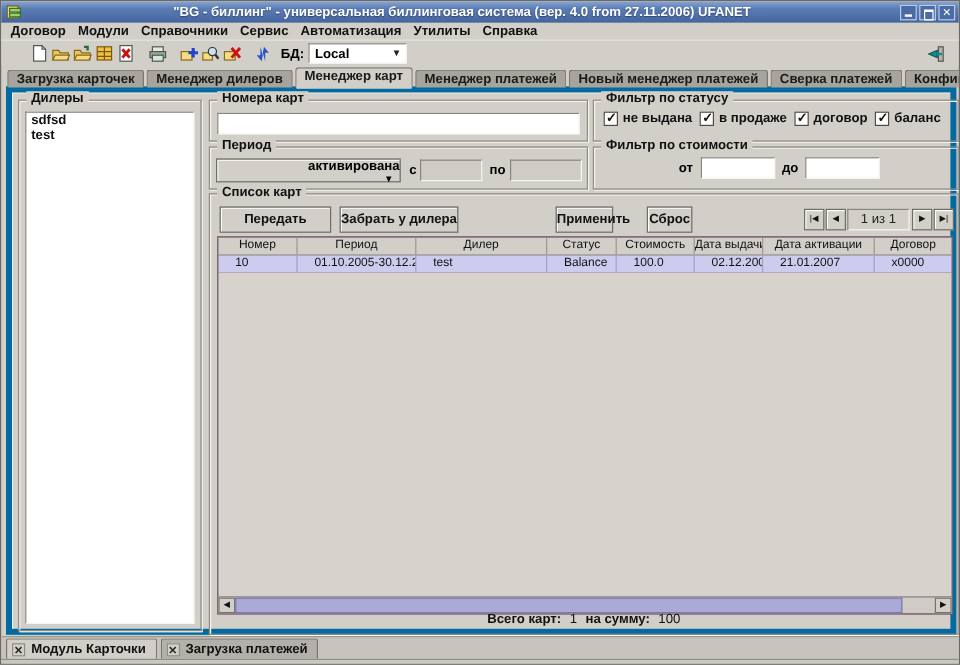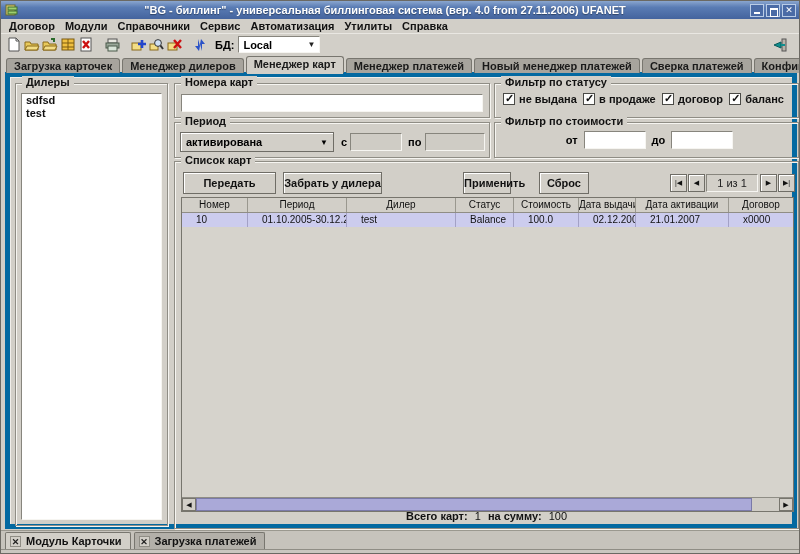--- a/index.html
+++ b/index.html
@@ -22,21 +22,21 @@
   .app-icon { width:14px; height:14px; margin-right:4px; }
 
   
   .menubar { position:absolute; left:0; top:18px; width:100%; height:15px;
     display:flex; align-items:center; gap:10px; padding-left:8px;
     background:#d2cfc8; border-bottom:1px solid #e9e7e2; }
   .menu-item { font-size:11px; font-weight:bold; color:#111; cursor:default; }
 
   
   .toolbar { position:absolute; left:0; top:33px; width:100%; height:21px;
-    display:flex; align-items:center; padding-left:4px; background:#d2cfc8; }
+    display:flex; align-items:center; padding-left:23px; background:#d2cfc8; }
   .tool-btn { width:18px; height:17px; display:flex; align-items:center; justify-content:center; }
   .tool-sep { width:8px; }
   .db-label { font-size:11px; font-weight:bold; margin:0 4px 0 6px; }
   .db-combo { width:82px; height:17px; background:#fff;
     border:1px solid; border-color:#87857d #f6f5f1 #f6f5f1 #87857d;
     display:flex; align-items:center; font-size:11px; font-weight:bold; padding-left:4px; }
   .db-combo .arrow { margin-left:auto; margin-right:4px; font-size:8px; color:#222; }
   .toolbar-right { margin-left:auto; margin-right:10px; }
 
   
@@ -62,21 +62,21 @@
   .dealer-item { font-size:11px; font-weight:bold; padding:0 4px; line-height:13px; color:#111; }
 
   .g-cardnums { left:164px; top:6px; width:316px; height:35px; }
   .cardnum-input { position:absolute; left:6px; top:10px; right:6px; height:18px; background:#fff;
     border:1px solid; border-color:#87857d #f6f5f1 #f6f5f1 #87857d; font-size:11px; padding:0 3px; }
 
   .g-period { left:164px; top:45px; width:316px; height:36px; }
   .period-row { position:absolute; left:0; top:9px; width:100%; height:20px; }
   .combo { position:absolute; left:5px; top:0; width:154px; height:20px; background:#d2cfc8;
     border:1px solid #6f6d66; box-shadow:inset 1px 1px 0 #fff;
-    display:flex; align-items:center; font-size:11px; font-weight:bold; padding-left:5px; }
+    display:flex; align-items:flex-end; font-size:11px; font-weight:bold; padding-left:5px;flex-direction:column; }
   .combo .arrow { margin-left:auto; margin-right:5px; font-size:8px; }
   .lbl { position:absolute; font-size:11px; font-weight:bold; top:4px; }
   .dis-input { position:absolute; top:1px; height:18px; background:#cfccc5;
     border:1px solid; border-color:#87857d #f6f5f1 #f6f5f1 #87857d; }
 
   .g-status { left:484px; top:6px; width:305px; height:35px; }
   .status-row { position:absolute; left:8px; right:14px; top:9px; display:flex; justify-content:space-between; }
   .cb-item { display:flex; align-items:center; }
   .cb-box { width:12px; height:12px; background:#fdfdfc; border:1px solid #4a4a46;
     margin-right:4px; position:relative; }
@@ -319,21 +319,21 @@
         <input class="cost-input" value="" style="">
       </div>
     </div>
 
     <div class="group g-cards">
       <div class="group-title">Список карт</div>
 
       <div class="btn" style="left:8px; width:93px;">Передать дилеру</div>
       <div class="btn" style="left:108px; width:99px;">Забрать у дилера</div>
       <div class="btn" style="left:288px; width:48px;">Применить</div>
-      <div class="btn" style="left:364px; width:50px;">Сброс</div>
+      <div class="btn" style="left:364px; width:38px;">Сброс</div>
 
       <div class="nav-btn" style="left:495px;">|◀</div>
       <div class="nav-btn" style="left:513px;">◀</div>
       <div class="page-field">1 из 1</div>
       <div class="nav-btn" style="left:585px;">▶</div>
       <div class="nav-btn" style="left:603px;">▶|</div>
 
       <div class="scrollpane">
         <div class="tbl-header">
           <div class="th c0">Номер</div>

